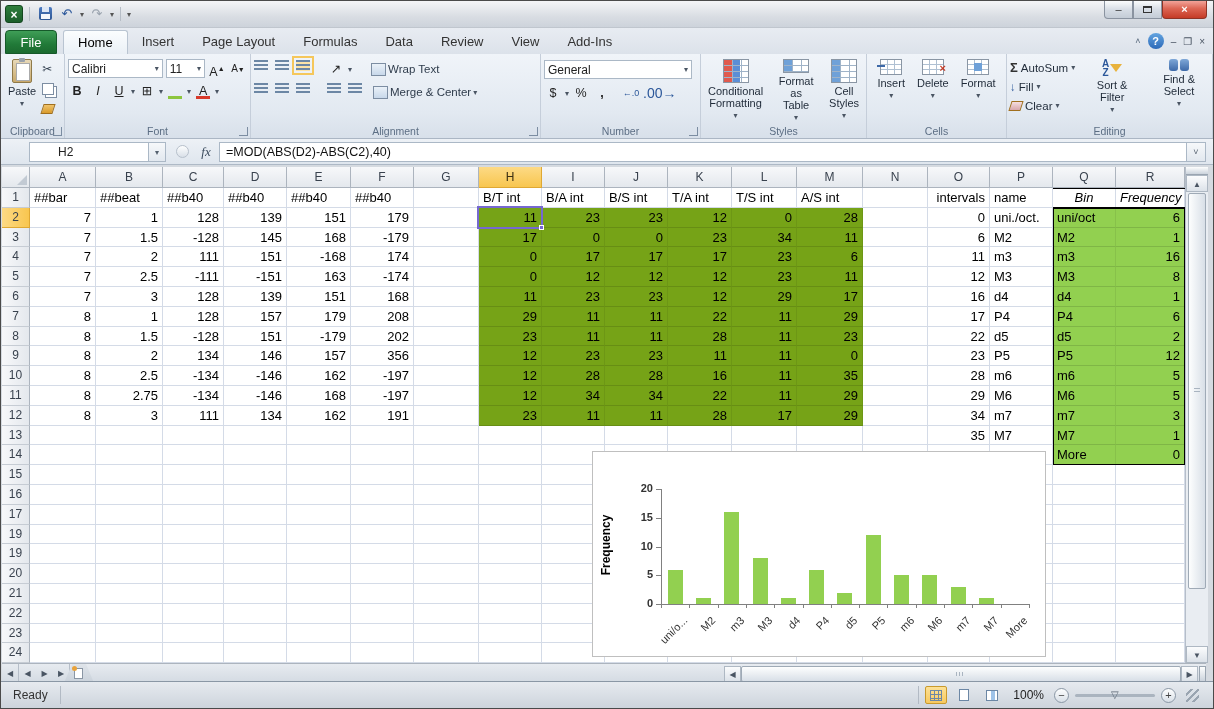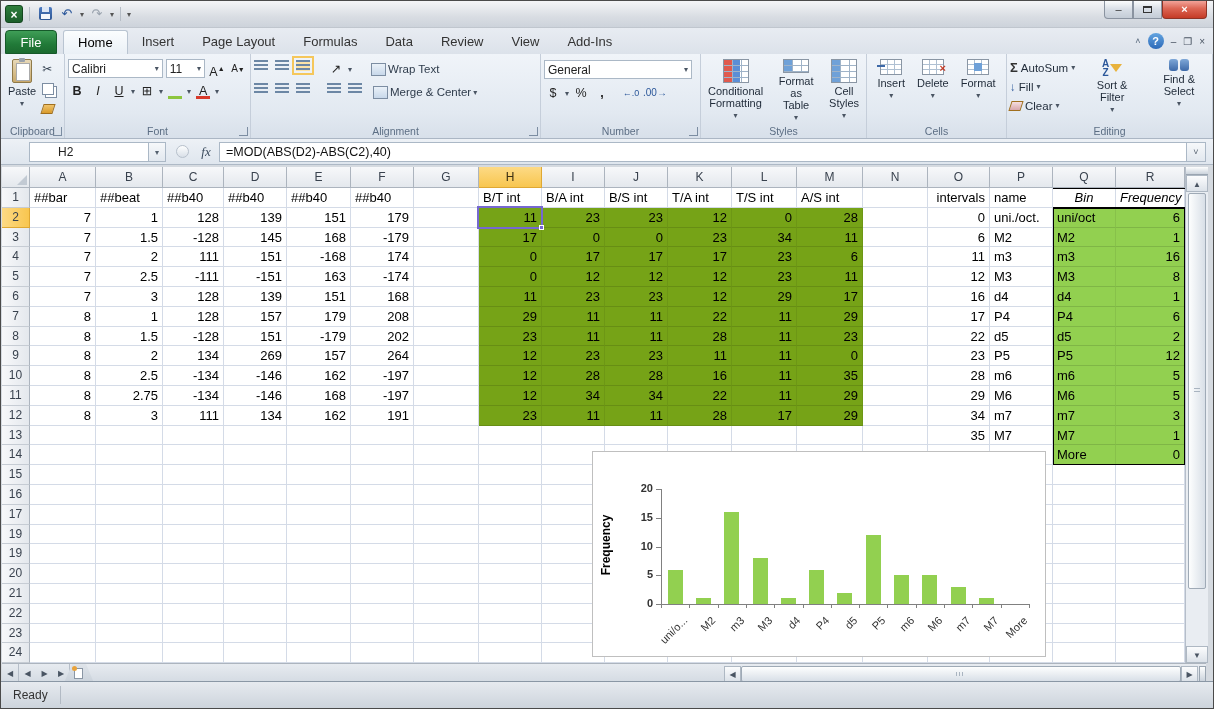--- a/index.html
+++ b/index.html
@@ -344,21 +344,21 @@
         <div class="combo" style="width:148px">
           <span>General</span>
           <span class="dd">▾</span>
         </div>
         <div class="row">
           <div class="fbtn">$</div>
           <span class="dd">▾</span>
           <div class="fbtn">%</div>
           <div class="fbtn b">,</div>
           <div class="fbtn" style="font-size:9px;margin-left:8px;color:#2B579A">←.0</div>
-          <div class="fbtn" style="font-size:10px;color:#2B579A">.00→</div>
+          <div class="fbtn" style="font-size:14px;color:#2B579A">.00→</div>
         </div>
       </div>
       <div class="glabel">Number</div>
       <div class="dlg"></div>
     </div>
 
     <div class="rgroup" style="width:166px">
       <div class="gbody" style="gap:6px;justify-content:center;width:100%">
         <div class="bigbtn" style="width:72px">
           <div class="styles-ico cf"></div>
@@ -641,23 +641,23 @@
           <div class="gcell num" style="width: 62px;">22</div>
           <div class="gcell txt" style="width: 63px;">d5</div>
           <div class="gcell txt ltg" style="width: 63px;">d5</div>
           <div class="gcell num ltg" style="width: 69px;">2</div>
         </div>
         <div class="grow">
           <div class="grhdr">9</div>
           <div class="gcell num" style="width: 66px;">8</div>
           <div class="gcell num" style="width: 67px;">2</div>
           <div class="gcell num" style="width: 61px;">134</div>
-          <div class="gcell num" style="width: 63px;">269</div>
+          <div class="gcell num" style="width: 63px;">146</div>
           <div class="gcell num" style="width: 64px;">157</div>
-          <div class="gcell num" style="width: 63px;">264</div>
+          <div class="gcell num" style="width: 63px;">356</div>
           <div class="gcell" style="width: 65px;"></div>
           <div class="gcell num dkg" style="width: 63px;">12</div>
           <div class="gcell num dkg" style="width: 63px;">23</div>
           <div class="gcell num dkg" style="width: 63px;">23</div>
           <div class="gcell num dkg" style="width: 64px;">11</div>
           <div class="gcell num dkg" style="width: 65px;">11</div>
           <div class="gcell num dkg" style="width: 66px;">0</div>
           <div class="gcell" style="width: 65px;"></div>
           <div class="gcell num" style="width: 62px;">23</div>
           <div class="gcell txt" style="width: 63px;">P5</div>
@@ -1066,14 +1066,33 @@
       <div class="hs-arrow">◀</div>
       <div class="hs-thumb"></div>
       <div class="hs-arrow">▶</div>
       <div class="hs-split"></div>
     </div>
   </div>
 
   <div class="statusbar">
     <div class="st-ready">Ready</div>
     <div class="st-sep"></div>
+    <div class="st-right">
+      <div class="st-sep"></div>
+      <div class="viewbtn on">
+          <div class="vb-grid"></div>
+        </div>
+      <div class="viewbtn">
+          <div class="vb-page"></div>
+        </div>
+      <div class="viewbtn">
+          <div class="vb-break"></div>
+        </div>
+      <div class="zoomtxt">100%</div>
+      <div class="zbtn">−</div>
+      <div class="ztrack">
+          <div class="zthumb">▽</div>
+        </div>
+      <div class="zbtn">+</div>
+      <div class="grip"></div>
+    </div>
   </div>
 </div>
 
 </body></html>

